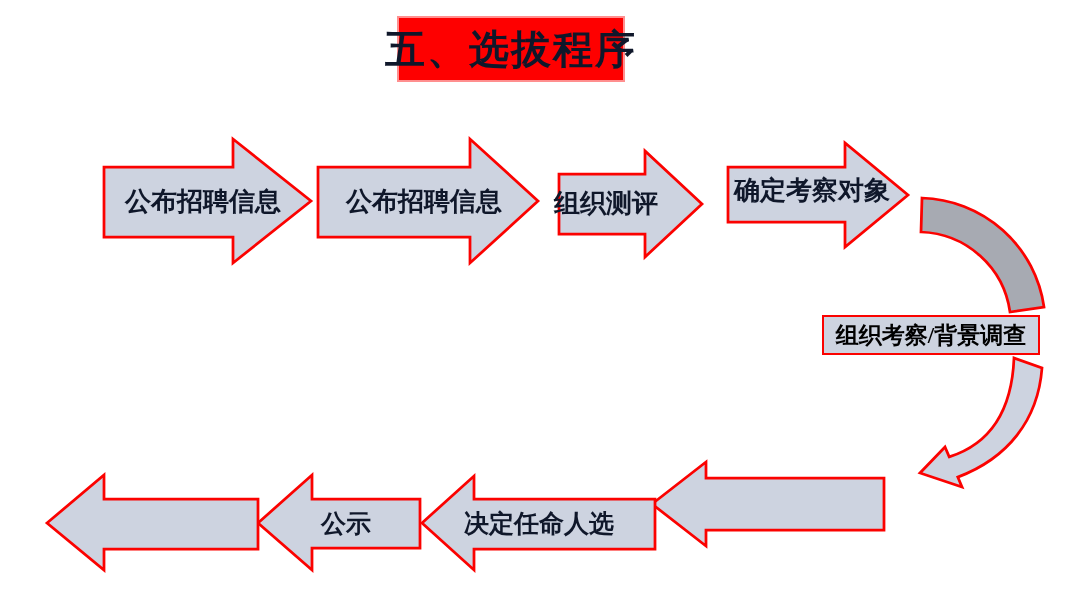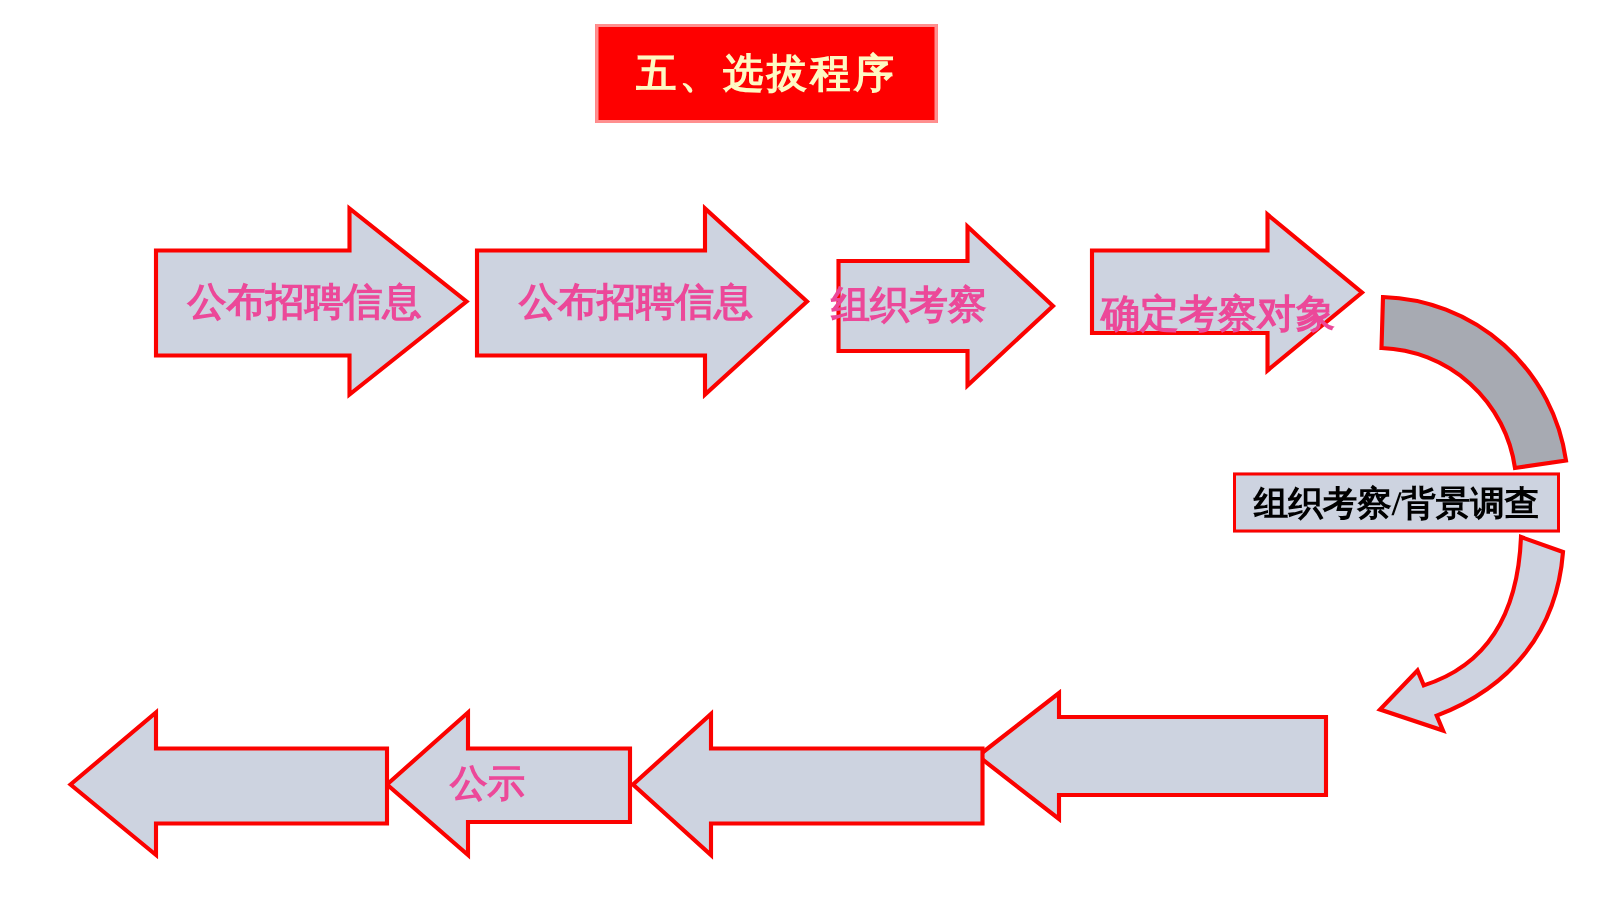--- a/index.html
+++ b/index.html
@@ -4,29 +4,29 @@
 <style>
   html,body { margin:0; padding:0; background:#ffffff; }
   .stage {
     position:relative; width:1080px; height:615px; background:#ffffff;
     font-family:"Liberation Serif","DejaVu Serif",serif; overflow:hidden;
   }
   .stage svg { position:absolute; left:0; top:0; }
   .shape { stroke-width:2.75; stroke-linejoin:miter; }
   .lbl {
     position:absolute; transform:translate(-50%,-50%);
-    font-weight:bold; color:#ec4899; white-space:nowrap; line-height:1;
+    font-weight:bold; color:#0f172a; white-space:nowrap; line-height:1;
   }
   .title-banner {
     position:absolute; left:397px; top:16px; width:228px; height:66px;
     background:#fe0000; border:2px solid #ff8f8f; box-sizing:border-box;
     display:flex; align-items:center; justify-content:center;
   }
   .title-banner span {
-    font-size:27px; font-weight:bold; color:#fef9c3;
+    font-size:40px; font-weight:bold; color:#0f172a;
     letter-spacing:2px; white-space:nowrap;
   }
   .mid-box {
     position:absolute; left:822px; top:315px; width:218px; height:40px;
     background:#cdd3e0; border:2.5px solid #fb0200; box-sizing:border-box;
     display:flex; align-items:center; justify-content:center;
   }
   .mid-box span { font-size:23px; font-weight:bold; color:#000000; white-space:nowrap; }
 </style>
 </head>
@@ -50,22 +50,23 @@
     <polygon class="shape" points="258,523 312,475 312,499 420,499 420,548 312,548 312,570" fill="#cdd3e0" stroke="#fb0200"></polygon>
     <polygon class="shape" points="47,523 104,475 104,499 258,499 258,549 104,549 104,570" fill="#cdd3e0" stroke="#fb0200"></polygon>
   </svg>
 
   <div class="title-banner">
     <span>五、选拔程序</span>
   </div>
 
   <div class="lbl" style="left:203px; top:202px; font-size:26px;">公布招聘信息</div>
   <div class="lbl" style="left:424px; top:202px; font-size:26px;">公布招聘信息</div>
-  <div class="lbl" style="left:606px; top:204px; font-size:26px;">组织考察</div>
-  <div class="lbl" style="left:806px; top:210px; font-size:26px;padding-left:12px;">确定考察对象</div>
+  <div class="lbl" style="left:606px; top:204px; font-size:26px;">组织测评</div>
+  <div class="lbl" style="left:806px; top:191px; font-size:26px;padding-left:12px;">确定考察对象</div>
 
   <div class="mid-box">
     <span>组织考察/背景调查</span>
   </div>
 
-  <div class="lbl" style="left:325px; top:523px; font-size:25px;">公示</div>
+  <div class="lbl" style="left:539px; top:523px; font-size:25px;">决定任命人选</div>
+  <div class="lbl" style="left:346px; top:523px; font-size:25px;">公示</div>
 
 </div>
 
 </body></html>

